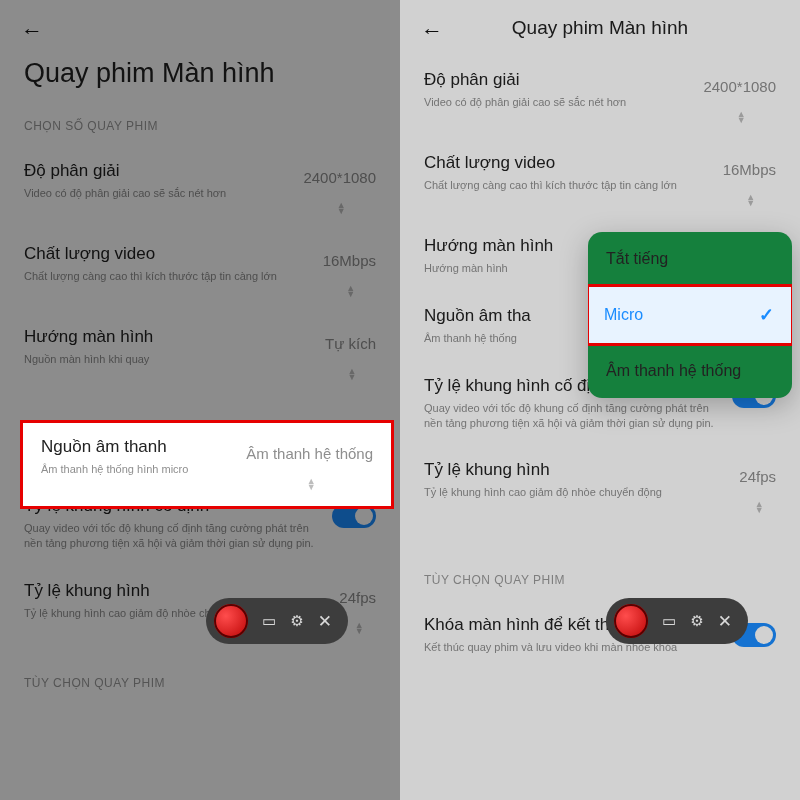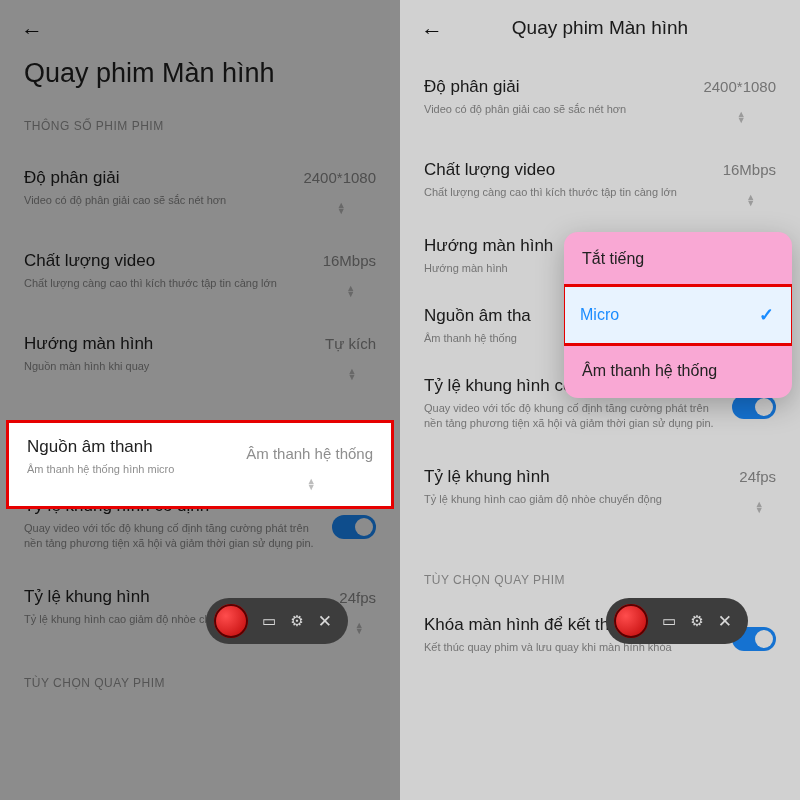--- a/index.html
+++ b/index.html
@@ -38,21 +38,21 @@
   }
   .section-label {
     font-size: 12px;
     letter-spacing: .5px;
     color: #9a9a9a;
     padding: 26px 24px 14px;
   }
   .setting-row {
     padding: 14px 24px 16px;
     display: flex;
-    align-items: center;
+    align-items: flex-start;
     gap: 8px;
   }
   .setting-text { flex: 1; }
   .setting-title {
     font-size: 17px;
     color: #222;
     margin-bottom: 5px;
   }
   .setting-desc {
     font-size: 11px;
@@ -88,22 +88,22 @@
     z-index: 5;
   }
   .hl-inner {
     padding: 14px 18px 16px;
     display:flex; gap:8px; align-items:flex-start;
   }
 
   
   .popup {
     position: absolute; right: 8px; top: 232px;
-    width: 228px;
-    background: #f9a8d4;
+    width: 204px;
+    background: #15803d;
     border-radius: 14px;
     box-shadow: 0 8px 28px rgba(0,0,0,0.25);
     z-index: 6;
     overflow: hidden;
     margin-left: 9px;
   }
   .popup-item {
     padding: 18px 18px;
     font-size: 16px;
     color: #222;
@@ -152,21 +152,21 @@
 </style>
 </head>
 <body>
 
 <div class="panel">
 
   <div class="header">
     <span class="back-arrow">←</span>
   </div>
   <div class="page-title">Quay phim Màn hình</div>
-  <div class="section-label">THÔNG SỐ PHIM PHIM</div>
+  <div class="section-label">CHỌN SỐ QUAY PHIM</div>
 
   <div class="setting-row">
     <div class="setting-text">
       <div class="setting-title">Độ phân giải</div>
       <div class="setting-desc">Video có độ phân giải cao sẽ sắc nét hơn</div>
     </div>
     <div class="setting-value">
         <span>2400*1080</span>
         <span class="chevrons">▲<br>▼</span>
       </div>
@@ -219,21 +219,21 @@
 
   <div class="recorder-pill" style="left:206px; top:598px;">
     <div class="rec-btn"></div>
     <span class="pill-icon">▭</span>
     <span class="pill-icon">⚙</span>
     <span class="pill-close">✕</span>
   </div>
 
   <div class="overlay"></div>
 
-  <div class="highlight-cutout" style="top:420px;">
+  <div class="highlight-cutout" style="top:420px;margin-left:14px;">
     <div class="hl-inner">
       <div class="setting-text">
         <div class="setting-title">Nguồn âm thanh</div>
         <div class="setting-desc">Âm thanh hệ thống hình micro</div>
       </div>
       <div class="setting-value">
           <span>Âm thanh hệ thống</span>
           <span class="chevrons">▲<br>▼</span>
         </div>
     </div>
@@ -301,21 +301,21 @@
         <span>24fps</span>
         <span class="chevrons">▲<br>▼</span>
       </div>
   </div>
 
   <div class="section-label" style="padding-top:44px">TÙY CHỌN QUAY PHIM</div>
 
   <div class="setting-row">
     <div class="setting-text">
       <div class="setting-title">Khóa màn hình để kết thúc</div>
-      <div class="setting-desc">Kết thúc quay phim và lưu quay khi màn hình khóa</div>
+      <div class="setting-desc">Kết thúc quay phim và lưu video khi màn nhòe khóa</div>
     </div>
     <div class="toggle"></div>
   </div>
 
   <div class="recorder-pill" style="left:206px; top:598px;">
     <div class="rec-btn"></div>
     <span class="pill-icon">▭</span>
     <span class="pill-icon">⚙</span>
     <span class="pill-close">✕</span>
   </div>

